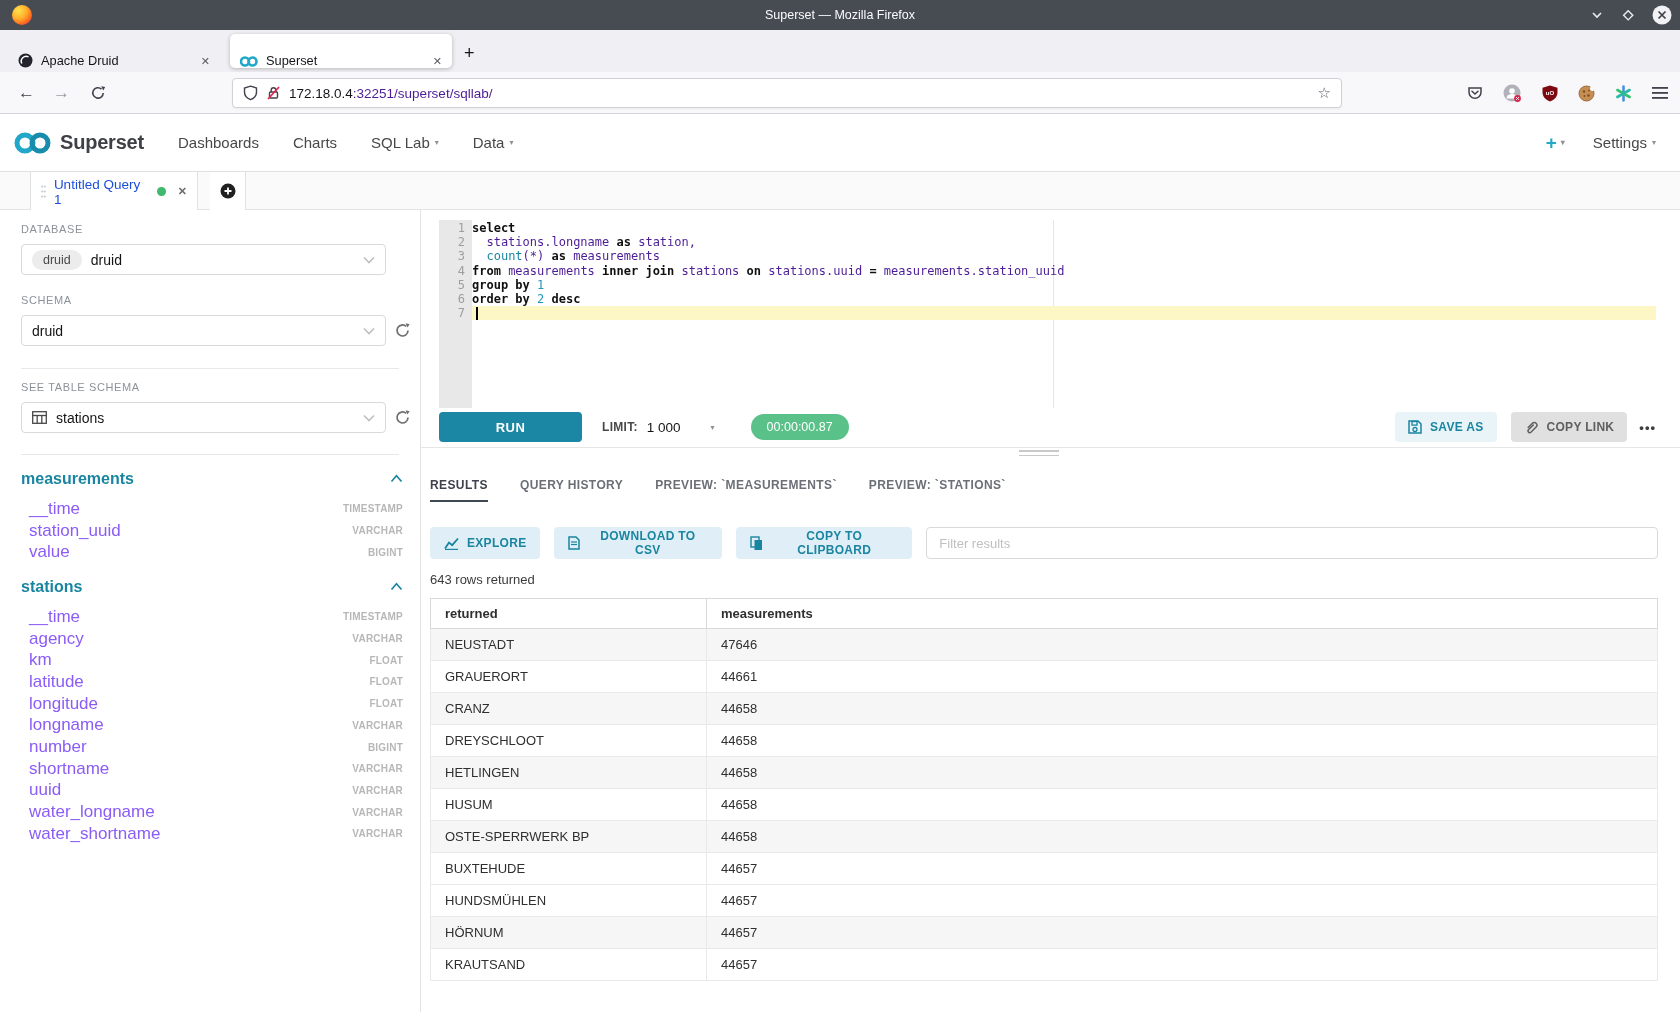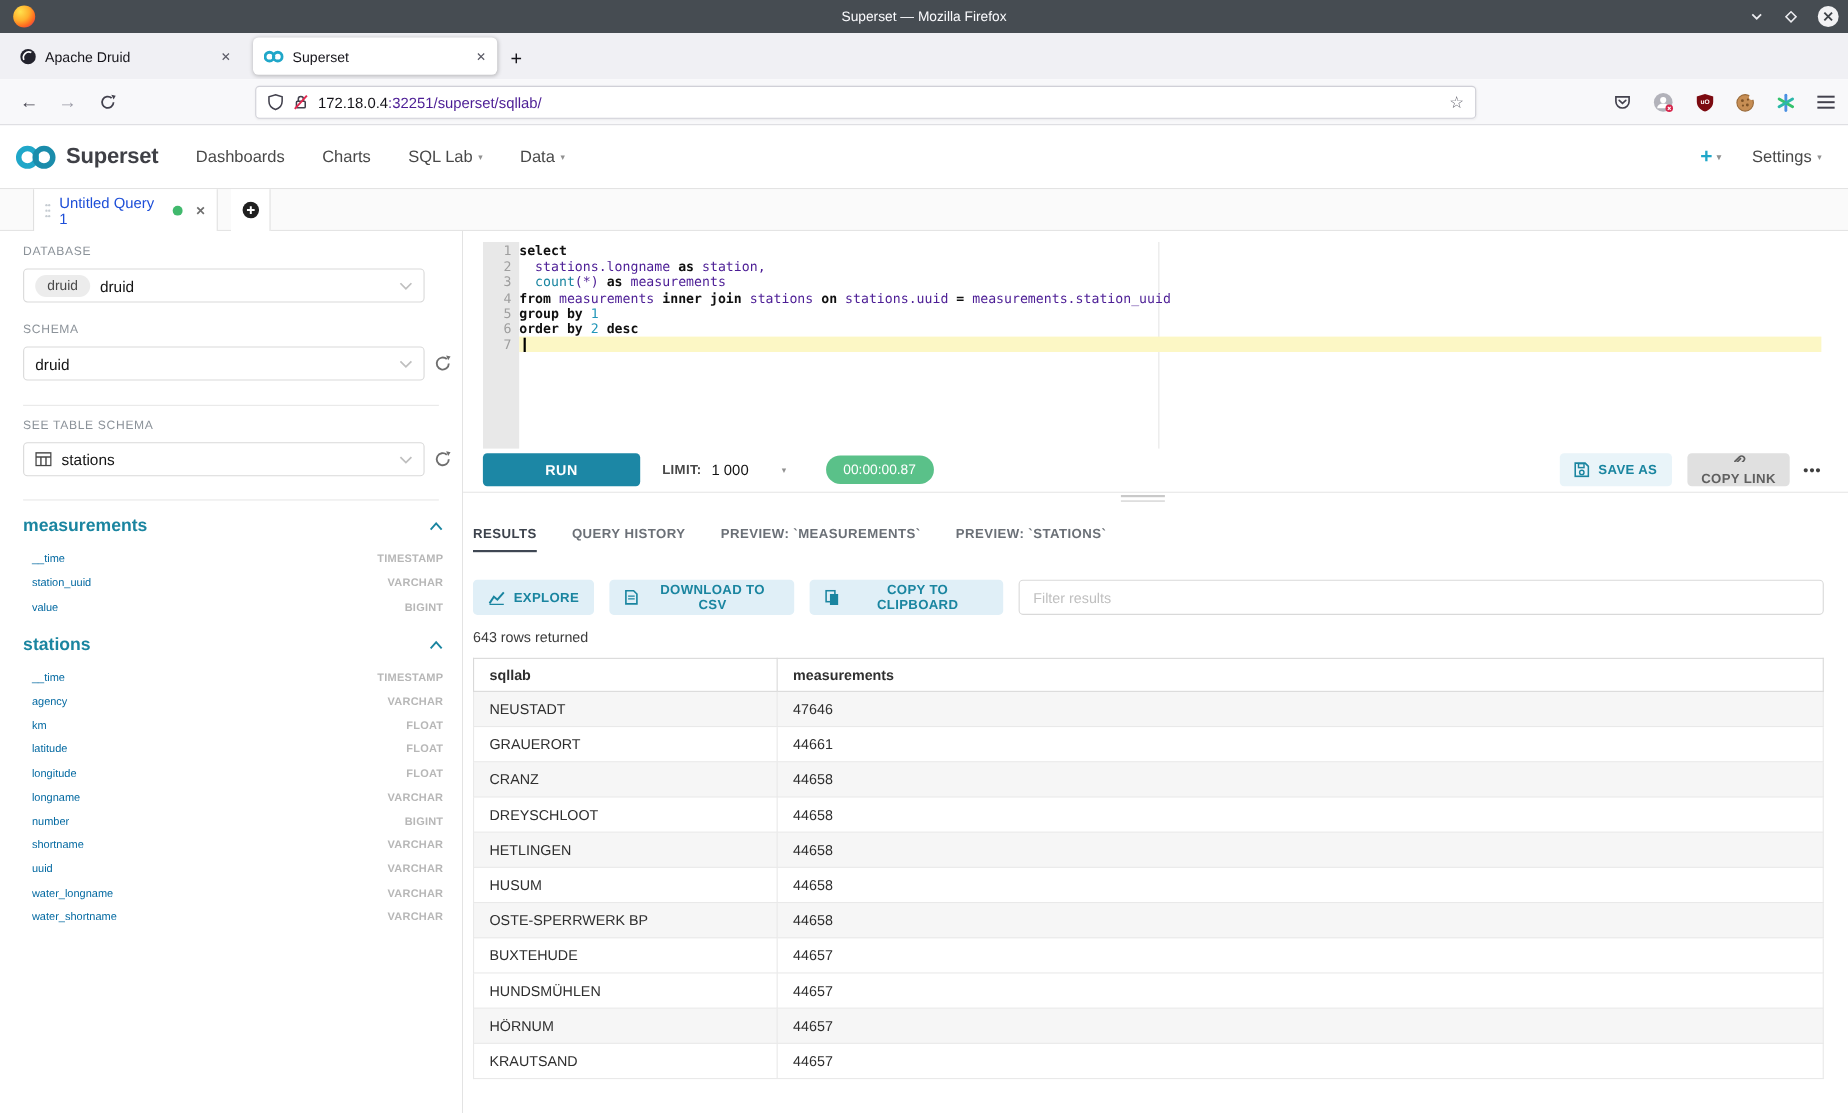--- a/index.html
+++ b/index.html
@@ -10,21 +10,21 @@
   
   .titlebar { position:absolute; top:0; left:0; right:0; height:30px; background:#464c52;
               display:flex; align-items:center; }
   .ff-logo { width:20px; height:20px; border-radius:50%; margin-left:12px;
              background:radial-gradient(circle at 32% 28%, #ffe14d, #ffae2c 42%, #ff6a1f 68%, #d62a6e 95%); }
   .win-title { position:absolute; left:0; right:0; text-align:center; color:#fbfbfe; font-size:12.5px; }
   .win-ctrls { position:absolute; right:8px; top:0; height:30px; display:flex; align-items:center; gap:16px; }
 
   .tabbar { position:absolute; top:30px; left:0; right:0; height:42px; background:#f0f0f4;
             display:flex; align-items:flex-end; }
-  .btab { height:34px; margin-bottom:4px; display:flex; align-items:center; gap:8px;
+  .btab { height:34px; margin-bottom:4px; display:flex; align-items:flex-end; gap:8px;
           padding:0 10px; border-radius:5px; width:212px; }
   .btab .blabel { font-size:12.8px; color:#15141a; flex:1; white-space:nowrap; overflow:hidden; }
   .btab .bclose { color:#5b5b66; font-size:11px; }
   .btab.inactive { margin-left:8px; }
   .btab.active { margin-left:10px; width:222px; background:#fff; box-shadow:0 1px 4px rgba(0,0,0,.25); }
   .newtab { margin:0 0 10px 12px; font-size:18px; color:#15141a; line-height:1; }
 
   .urlbar { position:absolute; top:72px; left:0; right:0; height:42px; background:#f8f8fa;
             border-bottom:1px solid #d4d4d9; display:flex; align-items:center; }
   .navbtn { font-size:17px; color:#42414d; margin-left:18px; }
@@ -72,21 +72,21 @@
   .selval { font-size:14px; color:#141414; }
   .refresh-btn { position:absolute; }
   .sdivider { position:absolute; left:21px; right:21px; height:1px; background:#e8e8e8; }
 
   .schema-area { position:absolute; top:259px; left:21px; right:17px; }
   .stable { margin-bottom:14px; }
   .sthead { display:flex; align-items:center; height:19px; margin-bottom:10px; }
   .stname { font-size:16px; font-weight:700; color:#1a85a0; }
   .sthead svg { margin-left:auto; }
   .scol { display:flex; align-items:center; height:21.7px; }
-  .scol-name { font-size:10px; color:#0369a1; margin-left:8px; }
+  .scol-name { font-size:17px; color:#8b5cf6; margin-left:8px; }
   .scol-type { margin-left:auto; font-size:10px; font-weight:600; color:#b7b7b7; letter-spacing:.2px; }
 
   
   .main { position:absolute; left:421px; top:210px; right:0; bottom:0; background:#fff; }
 
   .editor { position:absolute; top:10px; left:18px; right:24px; height:188px; background:#fff; overflow:hidden; }
   .gutter { position:absolute; left:0; top:0; bottom:0; width:33px; background:#e8e8e8; padding-top:1px; }
   .gnum { font-family:"DejaVu Sans Mono",monospace; font-size:12px; line-height:14.17px;
           color:#9e9e9e; text-align:right; padding-right:7px; }
   .code { position:absolute; left:33px; top:1px; right:0; }
@@ -105,21 +105,21 @@
   .limit-label { font-size:12px; font-weight:700; color:#484848; letter-spacing:.3px; }
   .limit-val { font-size:13.5px; color:#141414; margin-left:9px; }
   .limit-caret { margin-left:30px; }
   .timer-pill { margin-left:36px; height:26px; padding:0 16px; border-radius:13px; background:#5ac189;
                 color:#fff; font-size:12.5px; display:flex; align-items:center; }
   .save-btn { margin-left:auto; height:30px; padding:0 13px; background:#e9f4f9; border:none; border-radius:4px;
               color:#1a85a0; font-size:12px; font-weight:700; letter-spacing:.3px;
               display:flex; align-items:center; gap:8px; }
   .copylink-btn { margin-left:14px; height:30px; padding:0 13px; background:#e0e0e0; border:none; border-radius:4px;
               color:#5f5f5f; font-size:12px; font-weight:700; letter-spacing:.3px;
-              display:flex; align-items:center; gap:8px;flex-direction:column; }
+              display:flex; align-items:center; gap:8px; }
   .more-btn { margin-left:12px; color:#3f3f3f; font-size:13px; font-weight:700; letter-spacing:1px; }
 
   .pane-sep { position:absolute; top:237px; left:0; right:0; height:1px; background:#e6e6e6; }
   .drag-handle { position:absolute; top:240px; left:598px; width:40px; }
   .drag-handle div { height:1.5px; background:#c9c9c9; margin-bottom:3px; }
 
   .rtabs { position:absolute; top:258px; left:9px; right:22px; height:34px;
            display:flex; align-items:center; gap:32px; }
   .rtab { font-size:12px; font-weight:700; letter-spacing:.4px; color:#6b7077;
           position:relative; height:34px; display:flex; align-items:center; }
@@ -553,21 +553,21 @@
 
     <div class="rows-returned">643 rows returned</div>
 
     <table class="rtable">
       <colgroup>
           <col class="c1">
           <col>
         </colgroup>
       <thead>
         <tr>
-          <th>sqllab</th>
+          <th>returned</th>
           <th>measurements</th>
         </tr>
       </thead>
       <tbody>
           <tr class="odd">
             <td>NEUSTADT</td>
             <td>47646</td>
           </tr>
           <tr class="even">
             <td>GRAUERORT</td>

